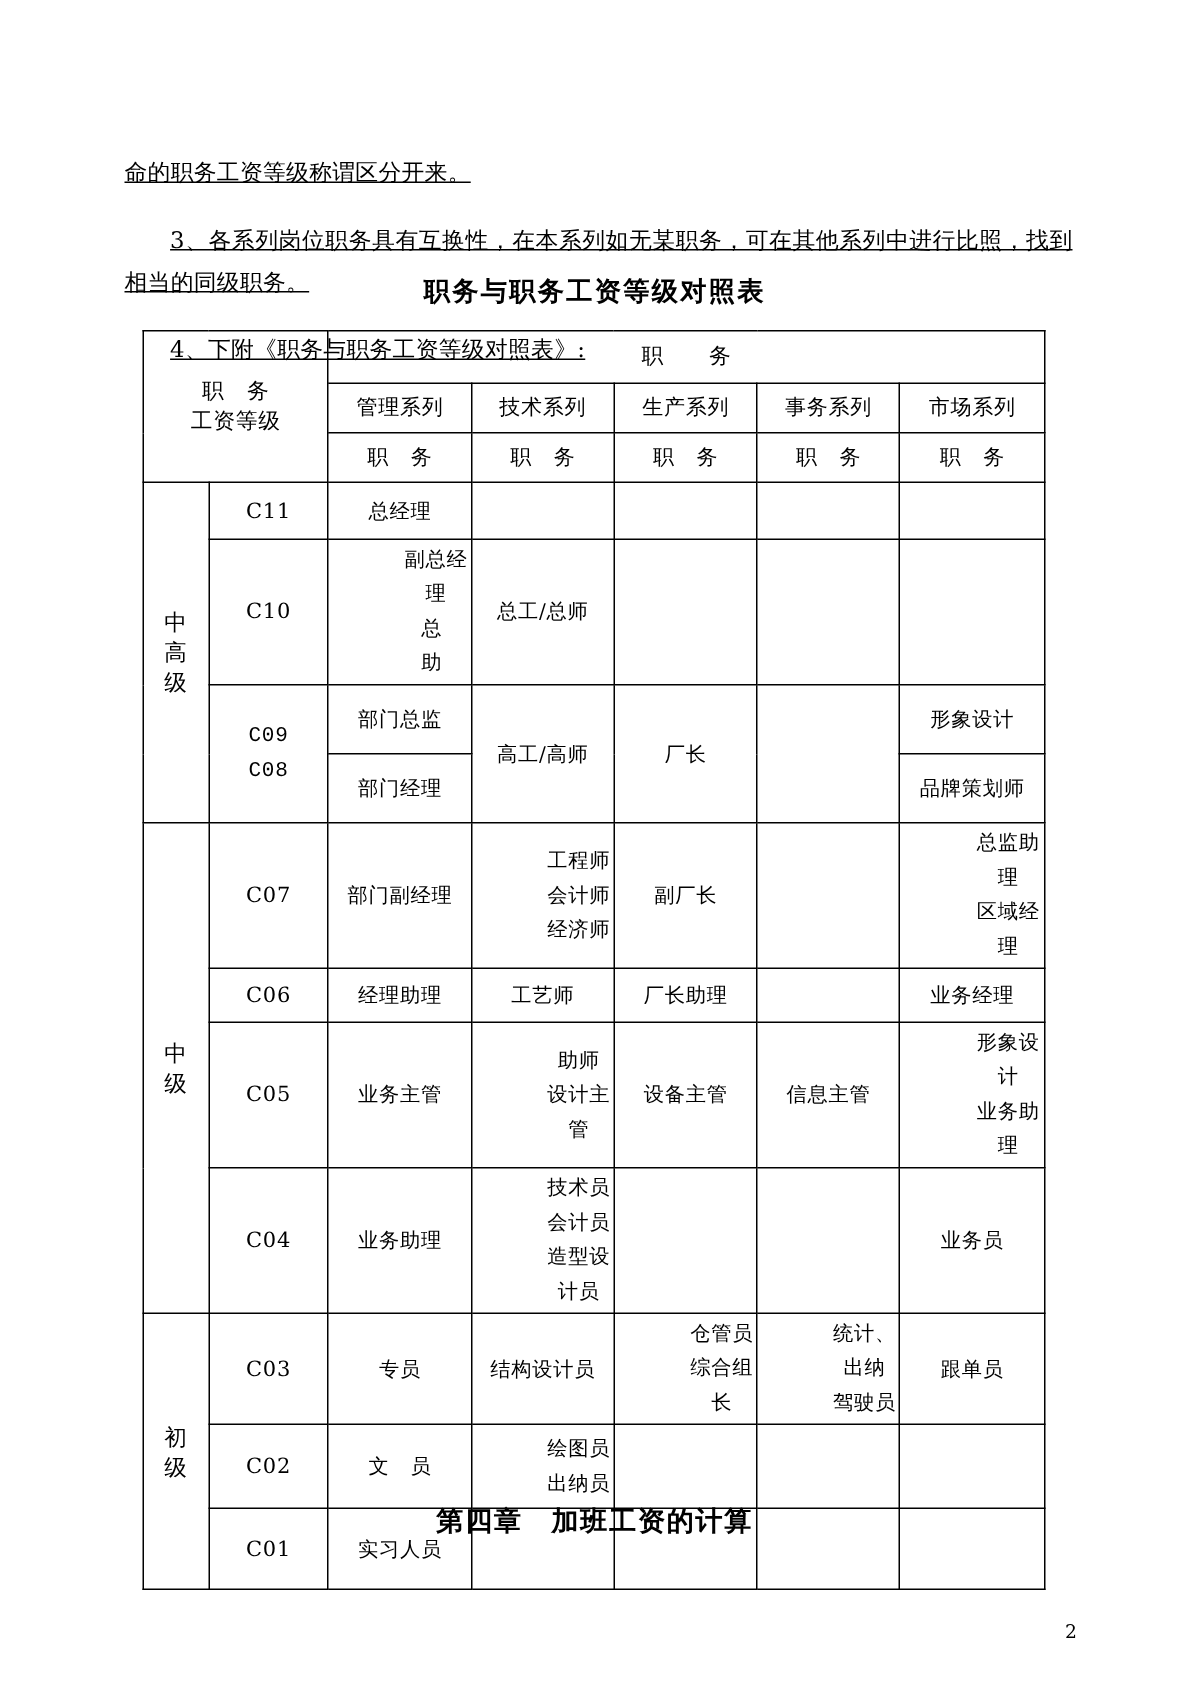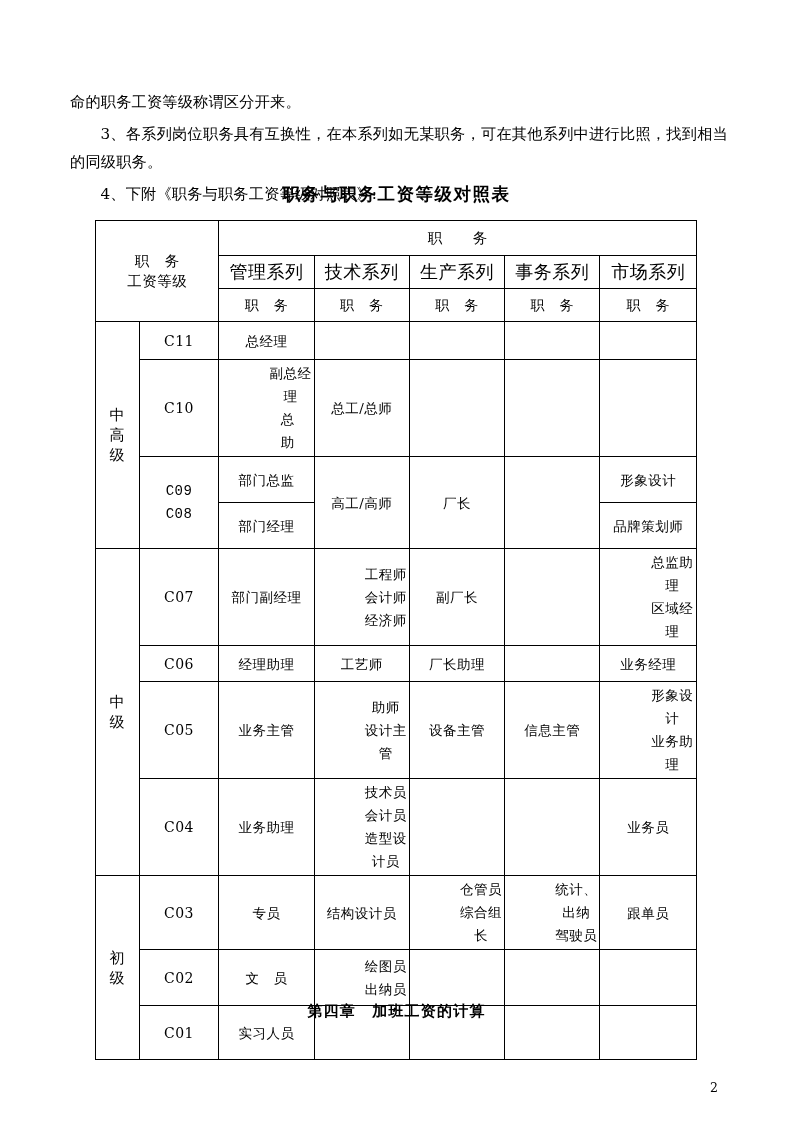--- a/index.html
+++ b/index.html
@@ -27,21 +27,22 @@
     left: 66px;
     top: 84px;
     width: 666px;
     font-size: 15.2px;
     line-height: 28px;
     letter-spacing: 0.2px;
     text-align: justify;
     text-justify: inter-ideograph;
   }
   .intro p {
-    margin: 4px;
+    margin: 17px;
+    text-decoration: underline;
   }
   .intro p.indent {
     text-indent: 2em;
   }
 
   
   .table-title {
     position: absolute;
     left: 0;
     top: 182px;
@@ -90,21 +91,21 @@
   .corner-cell .l2 { display:block;font-family:Liberation Serif, serif; }
 
   .head-top {
     font-weight: bold;
     font-size: 14.5px;
     letter-spacing: 2px;
     height: 30px;
   }
   .head-series {
     font-weight: bold;
-    font-size: 18px;
+    font-size: 14px;
     letter-spacing: 1px;
     height: 28px;
   }
   .head-post {
     font-weight: bold;
     font-size: 14px;
     letter-spacing: 3px;
     height: 28px;
   }
 
@@ -139,21 +140,21 @@
 
   .spread { letter-spacing: 6px; padding-left: 6px; }
 
   
   .chapter {
     position: absolute;
     left: 0;
     top: 1002px;
     width: 793px;
     text-align: center;
-    font-size: 15px;
+    font-size: 18px;
     font-weight: bold;
     letter-spacing: 1.2px;
   }
 
   
   .page-number {
     position: absolute;
     left: 710px;
     top: 1080px;
     width: 30px;

